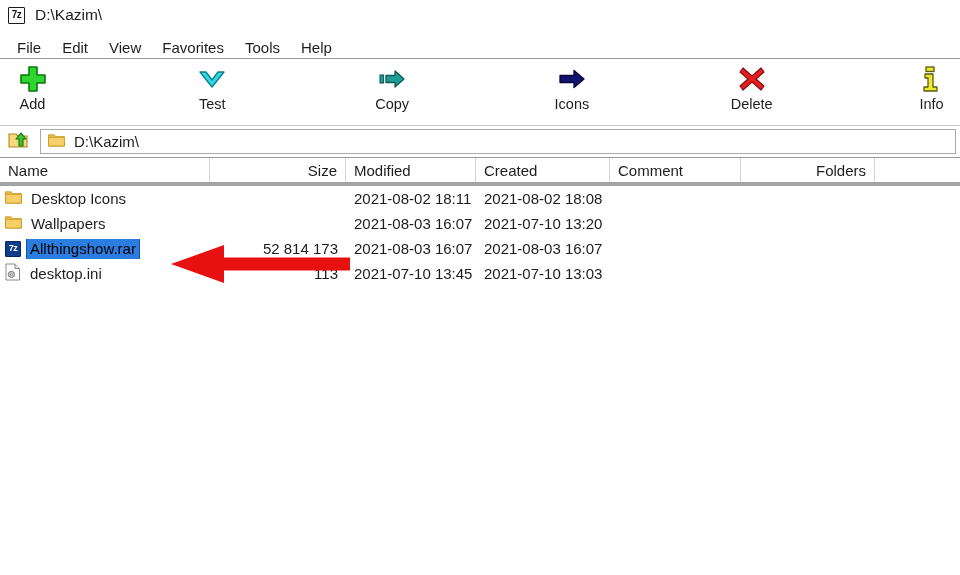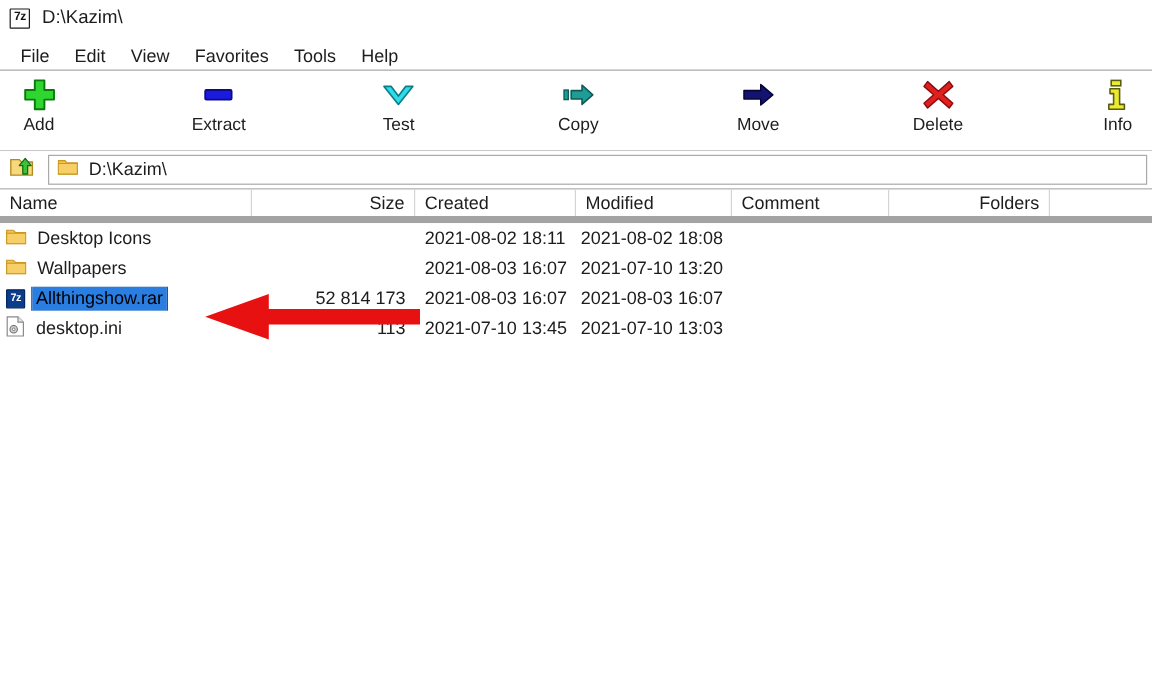--- a/index.html
+++ b/index.html
@@ -124,21 +124,21 @@
     font-size:15px;
     color:#1d1d1d;
   }
 
   
   .listhead {
     height:28px;
     display:flex;
     align-items:stretch;
     background:#ffffff;
-    border-bottom:6px solid #a3a3a3;
+    border-bottom:4px solid #a3a3a3;
     font-size:15px;
     color:#1d1d1d;
   }
   .hcell {
     display:flex;
     align-items:center;
     border-right:1px solid #d4d4d4;
     padding:0 8px;
     cursor:default;
     overflow:hidden;
@@ -223,28 +223,20 @@
 
   <div class="tbtn">
     <div class="tbicon">
       <svg width="30" height="30" viewBox="0 0 30 30">
         <path d="M11 3 H19 V11 H27 V19 H19 V27 H11 V19 H3 V11 H11 Z" fill="#2fd62f" stroke="#0a7a0a" stroke-width="1.6" stroke-linejoin="round"></path>
       </svg>
     </div>
     <div class="tblabel">Add</div>
   </div>
 
-  <div class="tbtn">
-    <div class="tbicon">
-      <svg width="30" height="30" viewBox="0 0 30 30">
-        <rect x="4" y="11" width="22" height="8" rx="1" fill="#1b1bdd" stroke="#0b0b8a" stroke-width="1.5"></rect>
-      </svg>
-    </div>
-    <div class="tblabel">Extract</div>
-  </div>
 
   <div class="tbtn">
     <div class="tbicon">
       <svg width="30" height="30" viewBox="0 0 30 30">
         <path d="M3 8 L15 23 L27 8 L21 8 L15 16 L9 8 Z" fill="#2fdbe6" stroke="#0c7e8a" stroke-width="1.4" stroke-linejoin="round"></path>
       </svg>
     </div>
     <div class="tblabel">Test</div>
   </div>
 
@@ -257,21 +249,21 @@
     </div>
     <div class="tblabel">Copy</div>
   </div>
 
   <div class="tbtn">
     <div class="tbicon">
       <svg width="30" height="30" viewBox="0 0 30 30">
         <path d="M3 11.5 H17 V6.5 L27 15 L17 23.5 V18.5 H3 Z" fill="#141470" stroke="#06063a" stroke-width="1.3" stroke-linejoin="round"></path>
       </svg>
     </div>
-    <div class="tblabel">Move</div>
+    <div class="tblabel">Icons</div>
   </div>
 
   <div class="tbtn">
     <div class="tbicon">
       <svg width="30" height="30" viewBox="0 0 30 30">
         <path d="M6 4 L15 12 L24 4 L27 8 L19 15 L27 22 L24 26 L15 18 L6 26 L3 22 L11 15 L3 8 Z" fill="#e02020" stroke="#8a0d0d" stroke-width="1.2" stroke-linejoin="round"></path>
       </svg>
     </div>
     <div class="tblabel">Delete</div>
   </div>
@@ -306,22 +298,22 @@
       </svg>
     </span>
     <span class="addrtext">D:\Kazim\</span>
   </div>
 </div>
 <div class="hrule"></div>
 
 <div class="listhead">
   <div class="hcell" style="width:210px">Name</div>
   <div class="hcell r" style="width:136px">Size</div>
+  <div class="hcell" style="width:130px">Modified</div>
   <div class="hcell" style="width:134px">Created</div>
-  <div class="hcell" style="width:130px">Modified</div>
   <div class="hcell" style="width:131px">Comment</div>
   <div class="hcell r" style="width:134px">Folders</div>
 </div>
 
 <div class="listbody">
 
   <div class="row">
     <div class="cell namecell" style="width:210px">
       <span>
         <svg class="folder-ico" viewBox="0 0 18 15">

